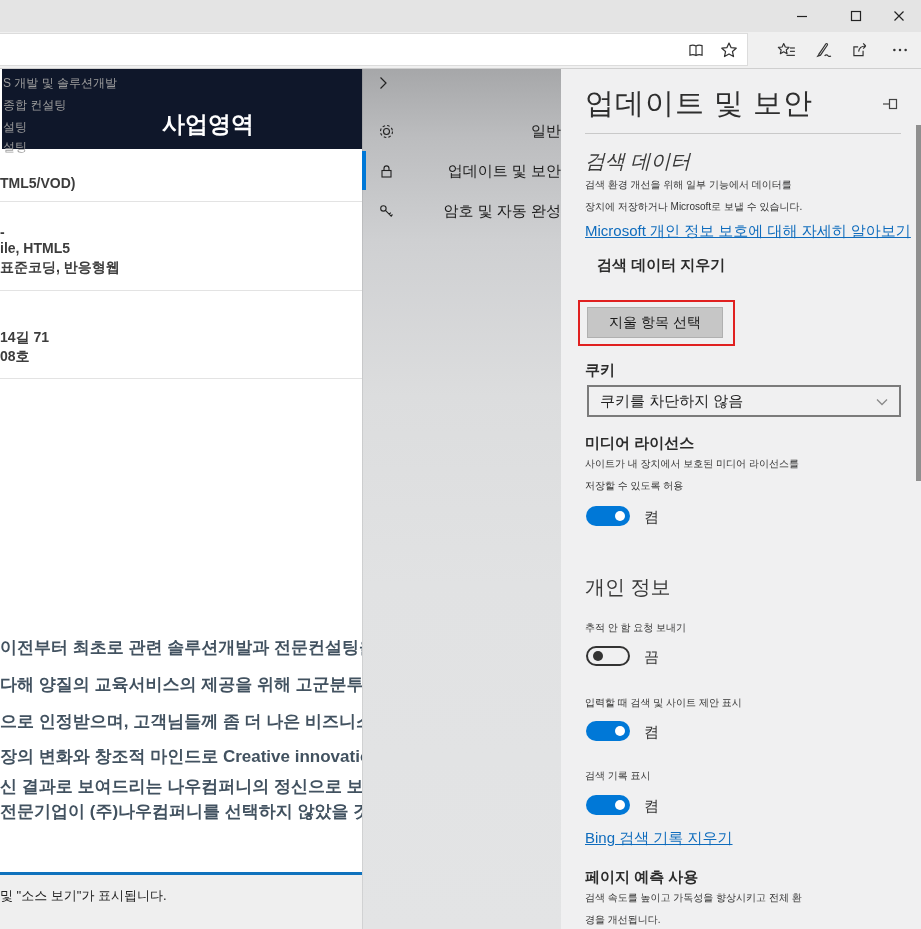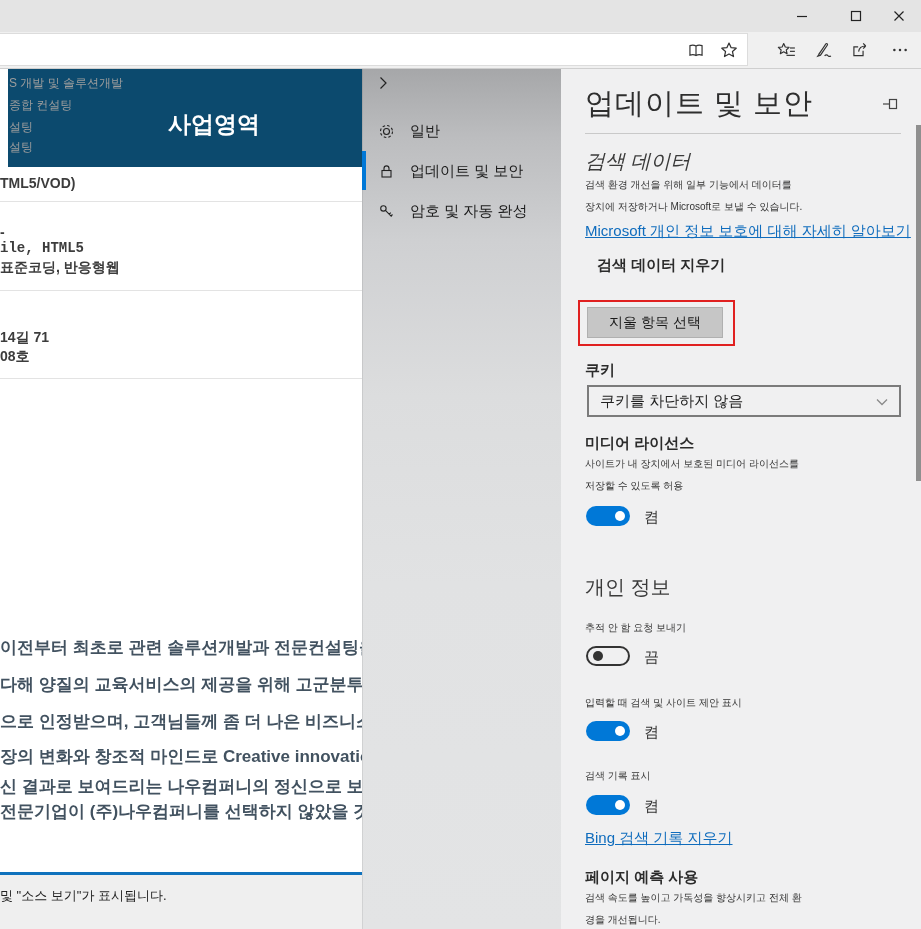--- a/index.html
+++ b/index.html
@@ -9,34 +9,34 @@
 
   
   #titlebar{left:0;top:0;width:921px;height:32px;background:#e4e4e4;}
   .winbtn{top:0;width:45px;height:32px;display:flex;align-items:center;justify-content:center;cursor:default;}
   #toolbar{left:0;top:32px;width:921px;height:36px;background:#f0f0f0;border-bottom:1px solid #cfcfcf;}
   #addressbar{left:0;top:33px;width:748px;height:33px;background:#fff;border:1px solid #dcdcdc;border-left:none;box-sizing:border-box;}
   .tbicon{top:36px;width:30px;height:28px;display:flex;align-items:center;justify-content:center;}
 
   
   #page{left:0;top:69px;width:362px;height:860px;background:#fff;overflow:hidden;}
-  #page-header{position:absolute;left:8px;top:0;width:362px;height:98px;background:#0c4a6e;}
+  #page-header{position:absolute;left:2px;top:0;width:362px;height:80px;background:#0f172a;}
   .hdr-small{position:absolute;left:1px;color:#9d9d9d;font-size:12px;}
   #page-title{position:absolute;left:160px;top:40px;color:#fff;font-size:23px;font-weight:bold;}
   .page-bold{color:#3c3c3c;font-size:14px;font-weight:bold;}
   .divider{height:1px;background:#e3e3e3;width:362px;left:0;}
   .para{color:#425260;font-size:17px;font-weight:600;}
   #statusbar{left:0;top:803px;width:362px;height:57px;background:#efefef;border-top:3px solid #0f72bd;box-sizing:border-box;}
   #statusbar-text{position:absolute;left:0;top:12px;color:#222;font-size:13px;}
 
   
   #navpanel{left:362px;top:69px;width:199px;height:860px;
     background:linear-gradient(180deg,#a6a7a9 0%,#bcbdbf 8%,#cfd0d2 20%,#dcddde 38%,#e1e2e3 60%,#e3e4e5 100%);
     box-shadow:inset 1px 0 0 rgba(0,0,0,.08);}
-  .nav-row{position:absolute;left:0;width:199px;height:40px;display:flex;align-items:center;cursor:default;}
+  .nav-row{position:absolute;left:0;width:199px;height:40px;display:flex;align-items:center;cursor:default;justify-content:space-between;}
   .nav-row .nicon{width:17px;height:17px;margin-left:16px;}
   .nav-row .nlabel{margin-left:15px;font-size:15px;color:#1b1b1b;}
   #nav-accent{position:absolute;left:0;width:4px;height:39px;background:#0078d7;}
 
   
   #settings{left:561px;top:69px;width:360px;height:860px;background:#f0f0f1;}
   .s{position:absolute;white-space:nowrap;}
   .s-title{left:24px;top:15px;font-size:29px;font-weight:300;color:#2e2e2e;letter-spacing:1px;}
   .s-divider{left:24px;top:64px;width:316px;height:1px;background:#c9c9c9;}
   .s-h{font-size:20px;color:#3a3a3a;}
@@ -126,21 +126,21 @@
     <div id="page-header">
       <div class="hdr-small" style="top:6px;">S 개발 및 솔루션개발</div>
       <div class="hdr-small" style="top:28px;">종합 컨설팅</div>
       <div class="hdr-small" style="top:50px;">설팅</div>
       <div class="hdr-small" style="top:70px;">설팅</div>
       <div id="page-title">사업영역</div>
     </div>
     <div class="abs page-bold" style="left:0;top:106px;">TML5/VOD)</div>
     <div class="abs divider" style="top:132px;"></div>
     <div class="abs page-bold" style="left:0;top:155px;">-</div>
-    <div class="abs page-bold" style="left:0;top:171px;font-family:Liberation Mono, monospace;">ile, HTML5</div>
+    <div class="abs page-bold" style="left:0;top:171px;">ile, HTML5</div>
     <div class="abs page-bold" style="left:0;top:190px;">표준코딩, 반응형웹</div>
     <div class="abs divider" style="top:221px;"></div>
     <div class="abs page-bold" style="left:0;top:260px;">14길 71</div>
     <div class="abs page-bold" style="left:0;top:279px;">08호</div>
     <div class="abs divider" style="top:309px;"></div>
     <div class="abs para" style="left:0;top:567px;">이전부터 최초로 관련 솔루션개발과 전문컨설팅을 시작</div>
     <div class="abs para" style="left:0;top:604px;">다해 양질의 교육서비스의 제공을 위해 고군분투해 왔</div>
     <div class="abs para" style="left:0;top:641px;">으로 인정받으며, 고객님들께 좀 더 나은 비즈니스 환경</div>
     <div class="abs para" style="left:0;top:676px;">장의 변화와 창조적 마인드로 Creative innovation을</div>
     <div class="abs para" style="left:0;top:706px;">신 결과로 보여드리는 나우컴퍼니의 정신으로 보답하겠</div>

